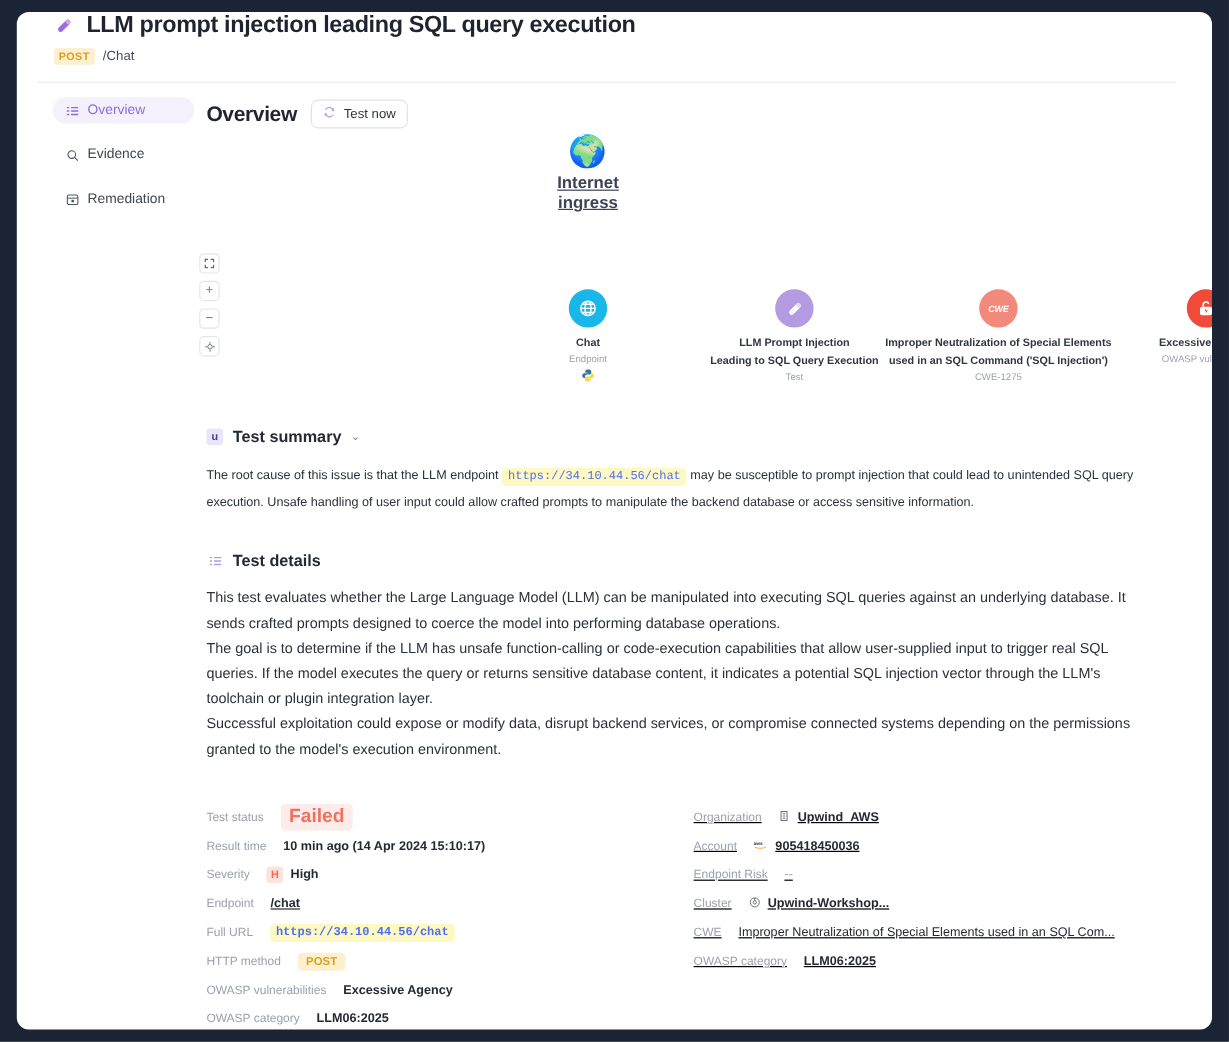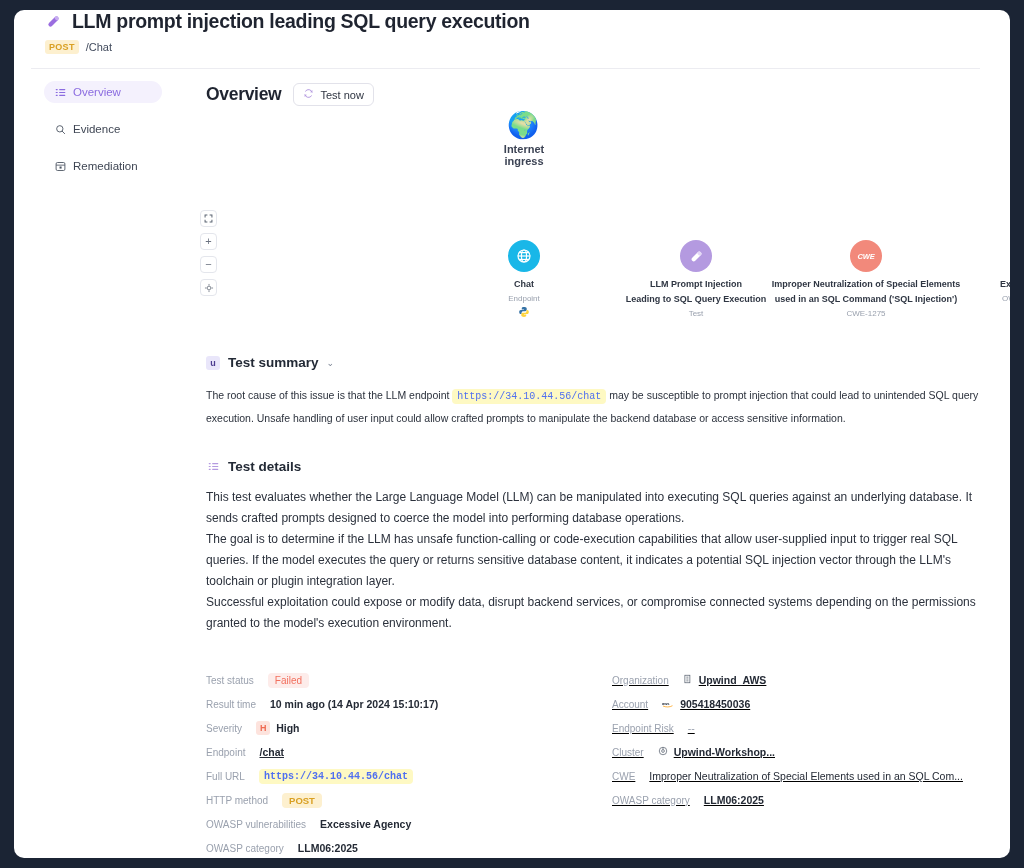--- a/index.html
+++ b/index.html
@@ -32,21 +32,21 @@
   .sub-row { display: flex; align-items: center; gap: 7px; margin: 7px 0 0 1px; }
   .method-pill {
     background: #fdf0cf; color: #d9a023;
     font-size: 9px; font-weight: bold; letter-spacing: .3px;
     padding: 2px 4px; border-radius: 3px;
   }
   .sub-path { font-size: 11px; color: #414a5c; }
   .divider { height: 1px; background: #ececf1; margin: 14px 30px 0 17px; }
 
   
-  .body { display: flex; padding-top: 12px; gap: 34px; }
+  .body { display: flex; padding-top: 12px; }
 
   
   .sidebar { width: 148px; flex: 0 0 148px; padding-left: 30px; }
   .side-item {
     display: flex; align-items: center; gap: 7px;
     height: 22px; padding: 0 10px; margin-bottom: 5px;
     border-radius: 11px; font-size: 11.5px; color: #3f4654;
     cursor: pointer;
   }
   .side-item.active { background: #f4f1fd; color: #8b6ce0; }
@@ -70,21 +70,21 @@
     position: absolute; left: 4px; top: 100px;
     display: flex; flex-direction: column; gap: 6px;
   }
   .map-btn {
     width: 17px; height: 17px; border: 1px solid #e4e6ec; border-radius: 4px;
     background: #fff; display: flex; align-items: center; justify-content: center;
     font-size: 11px; color: #6b7280; cursor: pointer; line-height: 1;
   }
   .globe-node { position: absolute; left: 294px; top: 2px; width: 68px; text-align: center; }
   .globe-emoji { font-size: 26px; line-height: 1; }
-  .node-cap-small { font-size: 11px; color: #3c4354; font-weight: bold; margin-top: 5px; }
+  .node-cap-small { font-size: 14px; color: #3c4354; font-weight: bold; margin-top: 5px; text-decoration: underline; }
 
   .svg-layer { position: absolute; inset: 0; }
 
   .gnode { position: absolute; text-align: center; }
   .gcircle {
     width: 32px; height: 32px; border-radius: 50%;
     margin: 0 auto; display: flex; align-items: center; justify-content: center;
     color: #fff;
   }
   .gcircle.cyan { background: #19b7e8; }
@@ -126,22 +126,22 @@
   .meta-wrap { display: flex; margin: 34px 0 0 10px; }
   .meta-col { width: 400px; }
   .meta-col.right { padding-left: 6px; text-decoration: underline; }
   .meta-row { display: flex; align-items: center; height: 24px; margin-bottom: 0; }
   .meta-label { font-size: 10px; color: #9aa1ae; }
   .meta-val {
     font-size: 10.5px; color: #242a35; margin-left: 14px;
     display: flex; align-items: center; gap: 6px; font-weight: 600;
   }
   .pill-failed {
-    background: #fdecea; color: #f2705e; font-size: 10px;
-    padding: 2px 7px; border-radius: 4px; font-weight: 400;
+    background: #fdecea; color: #f2705e; font-size: 16px;
+    padding: 2px 7px; border-radius: 4px; font-weight: 700;
   }
   .sev-h {
     background: #fde3dd; color: #ef6a52; width: 14px; height: 14px;
     border-radius: 3px; display: flex; align-items: center; justify-content: center;
     font-size: 9px; font-weight: bold;
   }
   .link-u { text-decoration: underline; color: #242a35; }
   .pill-post {
     background: #fdf0cf; color: #d9a023; font-size: 9.5px; font-weight: bold;
     padding: 2px 7px; border-radius: 4px;

